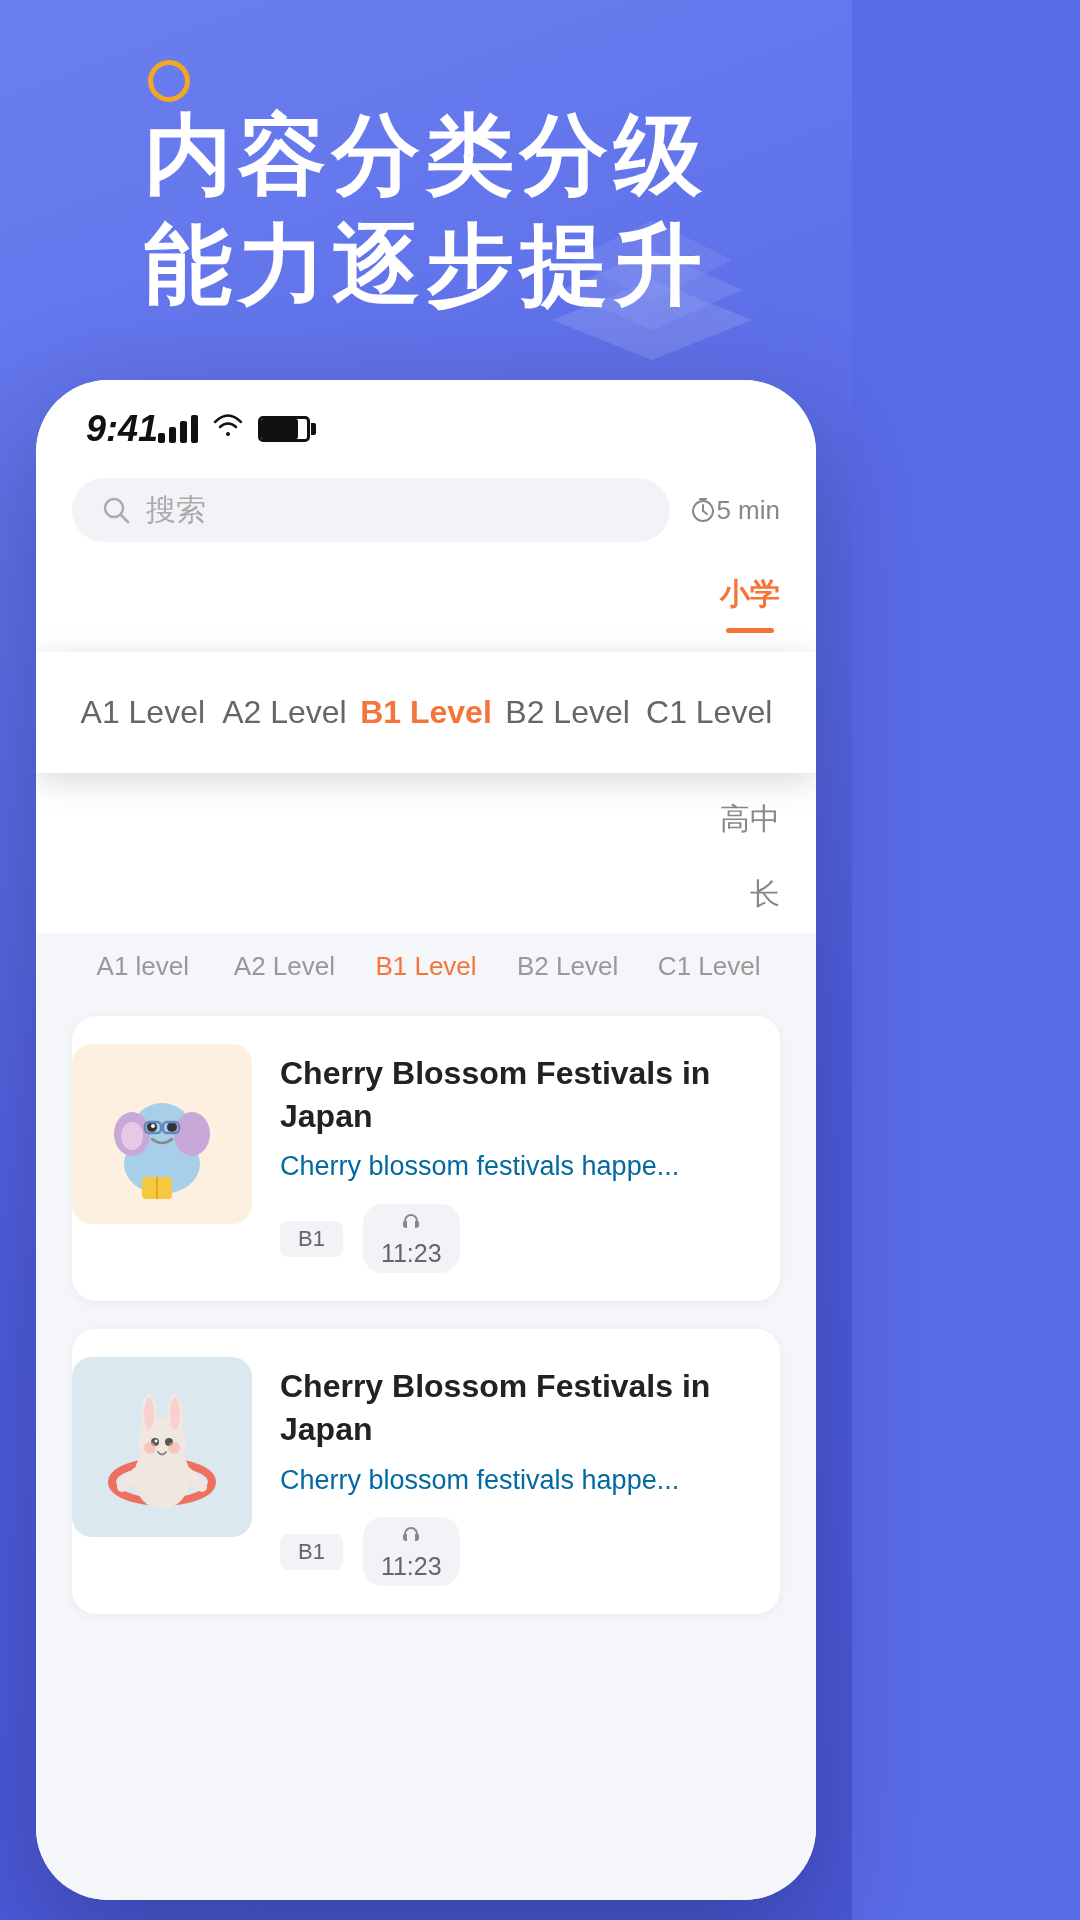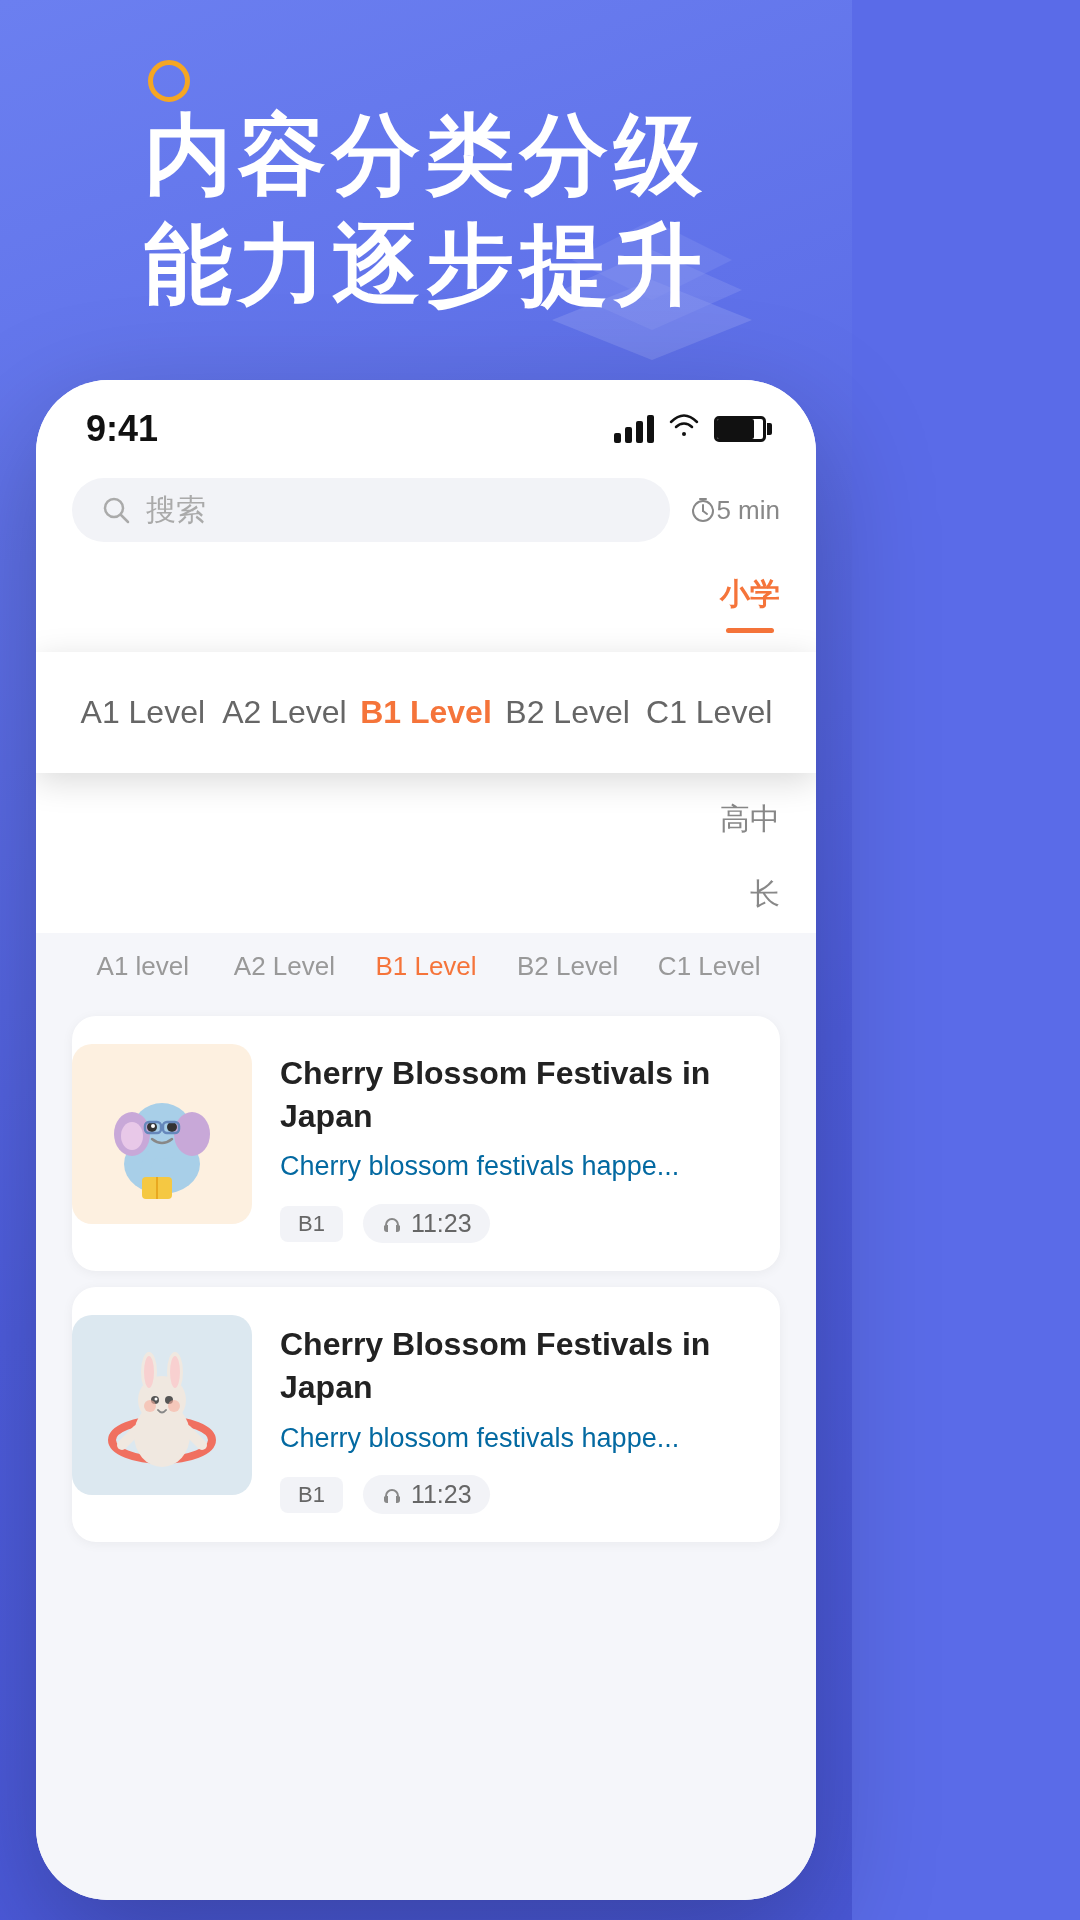--- a/index.html
+++ b/index.html
@@ -69,24 +69,25 @@
       border-radius: 72px;
       box-shadow: 0 40px 120px rgba(0,0,0,0.25);
       overflow: hidden;
       display: flex;
       flex-direction: column;
     }
 
     
     .status-bar {
       display: flex;
-      justify-content: space-between;
+      justify-content: flex-start;
       align-items: center;
       padding: 28px 50px 12px;
       background: #fff;
+      font-style: italic;
     }
 
     .status-time {
       font-size: 36px;
       font-weight: 600;
       color: #111;
     }
 
     .status-icons {
       display: flex;
@@ -217,21 +218,21 @@
       color: #888;
     }
 
     
     .content-area {
       flex: 1;
       background: #f5f6fa;
       padding: 24px 36px;
       display: flex;
       flex-direction: column;
-      gap: 16px;
+      gap: 28px;
       overflow: hidden;
     }
 
     
     .content-card {
       background: #fff;
       border-radius: 24px;
       display: flex;
       align-items: flex-start;
       padding: 28px 28px 28px 0;
@@ -297,20 +298,21 @@
 
     .duration-badge {
       display: flex;
       align-items: center;
       gap: 8px;
       background: #f2f3f7;
       border-radius: 20px;
       padding: 5px 18px;
       font-size: 25px;
       color: #666;
+      flex-direction: column;
     }
 
     
     .floating-level-bar {
       position: absolute;
       top: 0;
       left: 0;
       right: 0;
       background: #fff;
       box-shadow: 0 8px 32px rgba(0,0,0,0.15);

